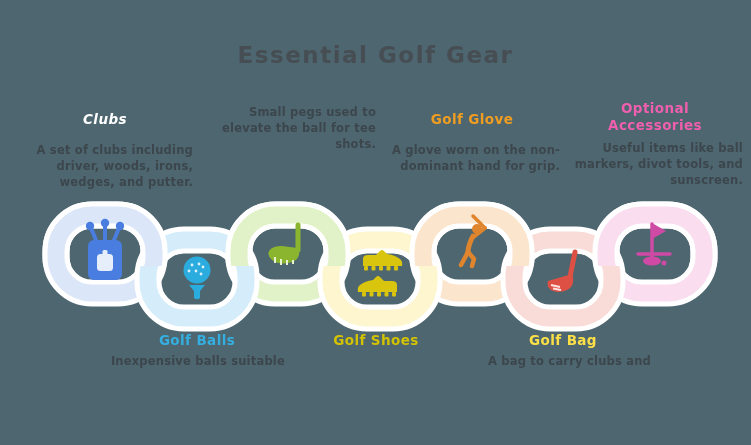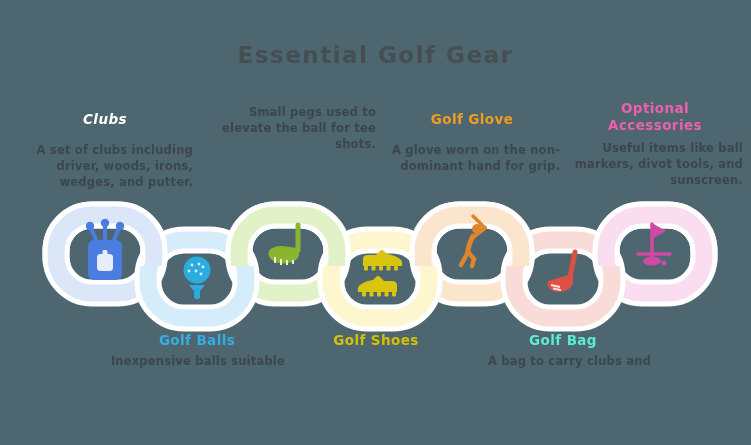--- a/index.html
+++ b/index.html
@@ -66,21 +66,21 @@
   </div>
 
   <div class="col bottom" style="left:109px; top:332px;">
     <div class="label" style="color: rgb(53, 174, 224);">Golf Balls</div>
     <div class="desc">Inexpensive balls suitable for beginners to practice with.</div>
   </div>
   <div class="col bottom" style="left:288px; top:332px;">
     <div class="label" style="color: rgb(211, 194, 0);">Golf Shoes</div>
   </div>
   <div class="col bottom" style="left:475px; top:332px;">
-    <div class="label" style="color: #5eead4;">Golf Bag</div>
+    <div class="label" style="color: #fde047;">Golf Bag</div>
     <div class="desc">A bag to carry clubs and accessories around the putter.</div>
   </div>
 
   <svg class="chain" width="751" height="445" viewBox="0 0 751 445">
     <defs>
       <clipPath id="upper-band">
           <rect x="0" y="0" width="751" height="266"></rect>
         </clipPath>
     </defs>
 

